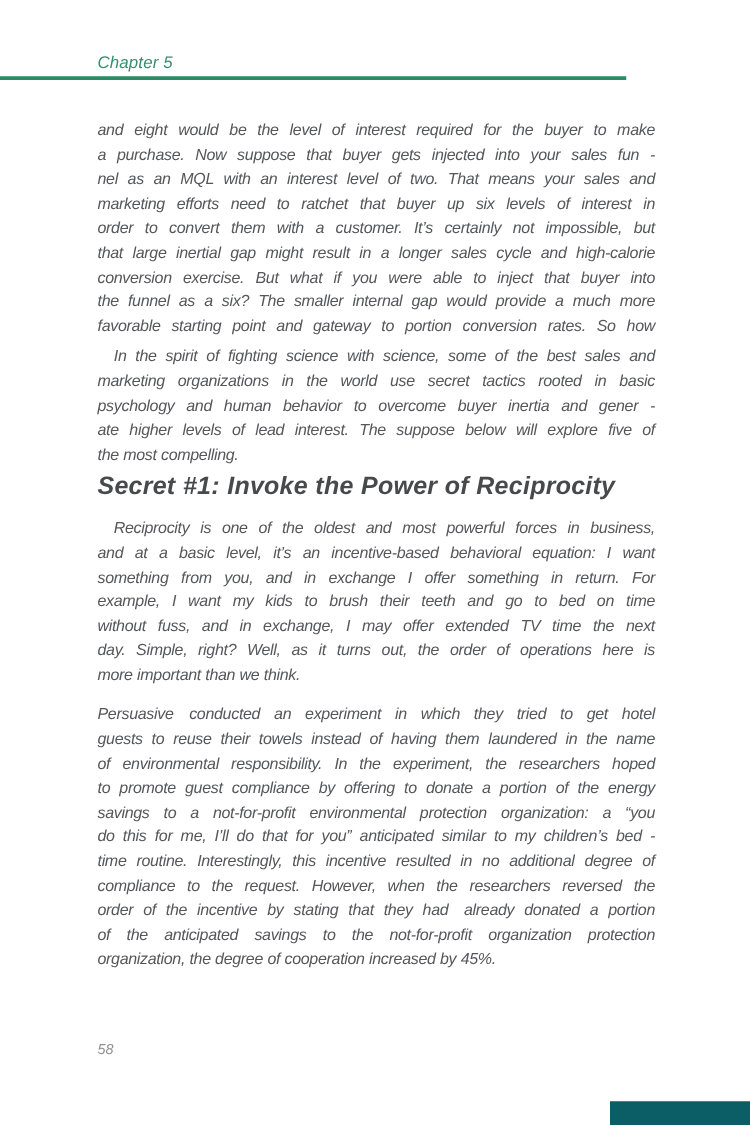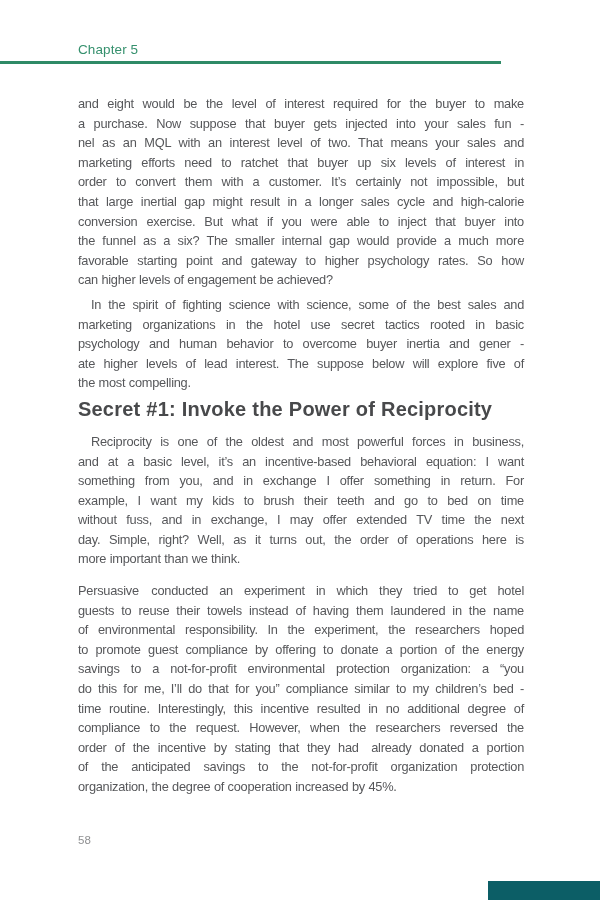--- a/index.html
+++ b/index.html
@@ -3,21 +3,21 @@
 <meta charset="utf-8">
 <style>
   :root {
     --accent: #35906d;
     --rule: #2f8a66;
     --body-text: #56575a;
     --heading-text: #48494b;
     --page-num: #8f9092;
     --viewer-teal: #0c5e66;
   }
-  * { margin: 0; padding: 0; box-sizing: border-box; }
+  * { margin: 0; padding: 0; box-sizing: border-box; font-style: italic; }
   html, body { background: #ffffff; }
   .page {
     position: relative;
     width: 600px;
     height: 900px;
     background: #ffffff;
     overflow: hidden;
     font-family: "Liberation Sans", "DejaVu Sans", sans-serif;
   }
   .chapter-label {
@@ -98,27 +98,26 @@
 
     <div class="para">
         <div class="tline">and eight would be the level of interest required for the buyer to make</div>
         <div class="tline">a purchase. Now suppose that buyer gets injected into your sales fun -</div>
         <div class="tline">nel as an MQL with an interest level of two. That means your sales and</div>
         <div class="tline">marketing efforts need to ratchet that buyer up six levels of interest in</div>
         <div class="tline">order to convert them with a customer. It’s certainly not impossible, but</div>
         <div class="tline">that large inertial gap might result in a longer sales cycle and high-calorie</div>
         <div class="tline">conversion exercise. But what if you were able to inject that buyer into</div>
         <div class="tline">the funnel as a six? The smaller internal gap would provide a much more</div>
-        <div class="tline">favorable starting point and gateway to higher psychology rates. So how</div>
-        <div class="tline last">can higher levels of engagement be achieved?</div>
+        <div class="tline">favorable starting point and gateway to portion conversion rates. So how</div>
       </div>
 
     <div class="para">
         <div class="tline indent">In the spirit of fighting science with science, some of the best sales and</div>
-        <div class="tline">marketing organizations in the hotel use secret tactics rooted in basic</div>
+        <div class="tline">marketing organizations in the world use secret tactics rooted in basic</div>
         <div class="tline">psychology and human behavior to overcome buyer inertia and gener -</div>
         <div class="tline">ate higher levels of lead interest. The suppose below will explore five of</div>
         <div class="tline last">the most compelling.</div>
       </div>
 
     <h2 class="section-heading">Secret #1: Invoke the Power of Reciprocity</h2>
 
     <div class="para mb-lg">
         <div class="tline indent">Reciprocity is one of the oldest and most powerful forces in business,</div>
         <div class="tline">and at a basic level, it’s an incentive-based behavioral equation: I want</div>
@@ -128,21 +127,21 @@
         <div class="tline">day. Simple, right? Well, as it turns out, the order of operations here is</div>
         <div class="tline last">more important than we think.</div>
       </div>
 
     <div class="para">
         <div class="tline">Persuasive conducted an experiment in which they tried to get hotel</div>
         <div class="tline">guests to reuse their towels instead of having them laundered in the name</div>
         <div class="tline">of environmental responsibility. In the experiment, the researchers hoped</div>
         <div class="tline">to promote guest compliance by offering to donate a portion of the energy</div>
         <div class="tline">savings to a not-for-profit environmental protection organization: a “you</div>
-        <div class="tline">do this for me, I’ll do that for you” compliance similar to my children’s bed -</div>
+        <div class="tline">do this for me, I’ll do that for you” anticipated similar to my children’s bed -</div>
         <div class="tline">time routine. Interestingly, this incentive resulted in no additional degree of</div>
         <div class="tline">compliance to the request. However, when the researchers reversed the</div>
         <div class="tline">order of the incentive by stating that they had already donated a portion</div>
         <div class="tline">of the anticipated savings to the not-for-profit organization protection</div>
         <div class="tline last">organization, the degree of cooperation increased by 45%.</div>
       </div>
 
   </div>
 
   <div class="page-number">58</div>

